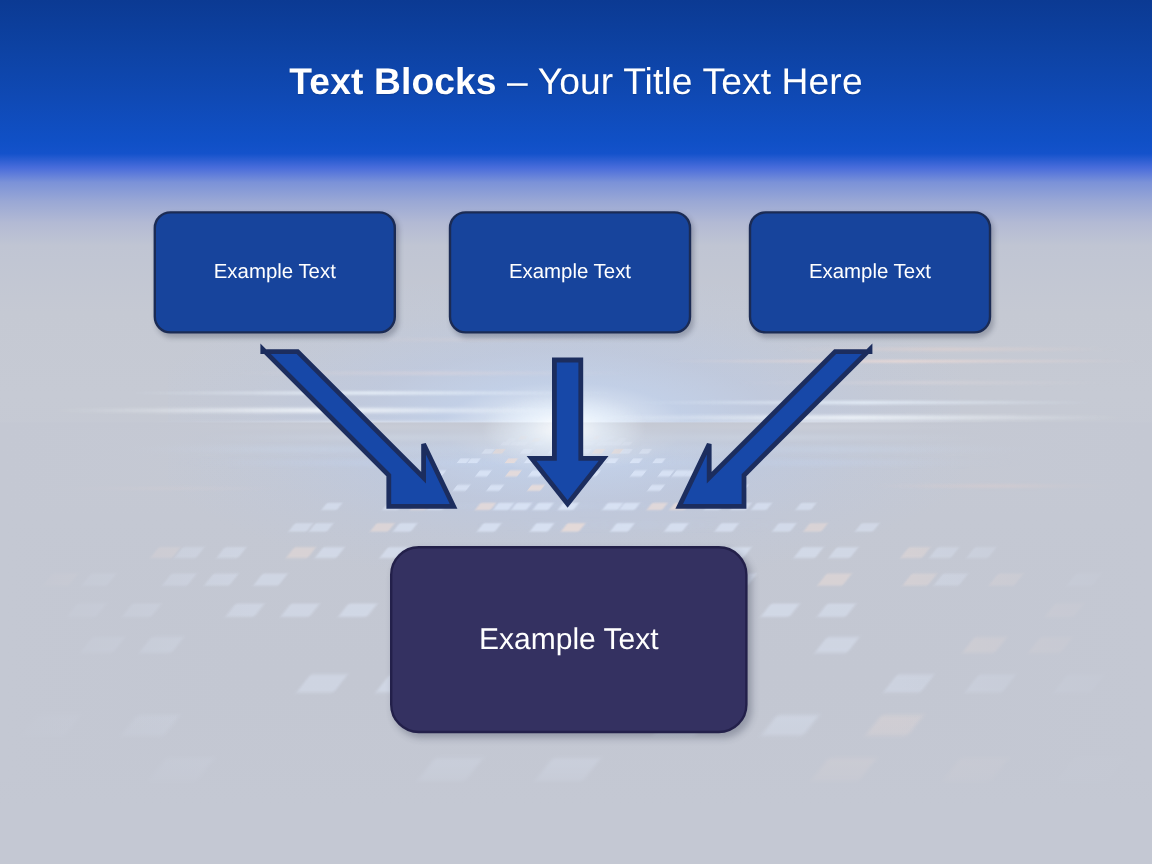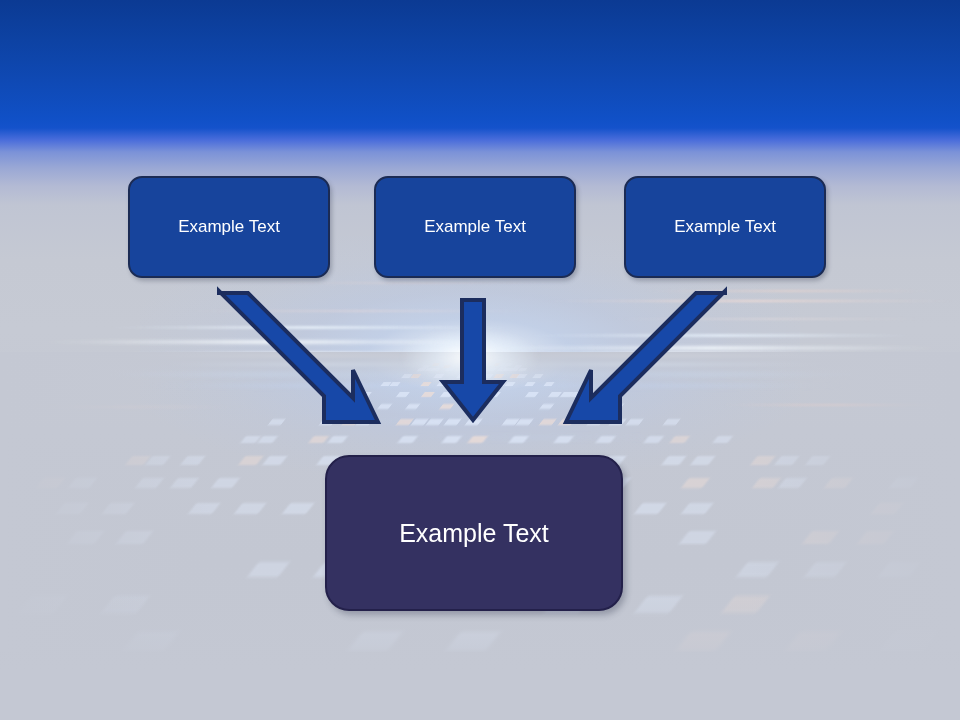--- a/index.html
+++ b/index.html
@@ -395,20 +395,23 @@
       <div class="tile" style="left: 683.153px; top: 280px; width: 40px; height: 19px; opacity: 0.311; background: rgb(242, 224, 216); filter: blur(1.9px);"></div>
       <div class="tile" style="left: 792.694px; top: 280px; width: 40px; height: 19px; opacity: 0.232; background: rgb(242, 224, 216); filter: blur(1.9px);"></div>
       <div class="tile" style="left: 888.598px; top: 280px; width: 40px; height: 19px; opacity: 0.163; background: rgb(226, 236, 253); filter: blur(1.9px);"></div>
     </div>
   <div class="bg-floor-fade"></div>
   <div class="bg-side-fade left"></div>
   <div class="bg-side-fade right"></div>
   <div class="bg-floor-fade-bottom"></div>
   <div class="bg-vanish-core"></div>
 
+  <div class="title-bar">
+    <span class="title-bold">Text Blocks</span><span class="title-rest"> – </span><span class="title-rest">Your Title Text Here</span>
+  </div>
 
   <svg class="arrows" viewBox="0 0 960 720">
 
     <g>
       <polygon points="231,291 260,291 365,396 365,368 390,420 336,420 336,394 231,289" fill="#1748a8" stroke="#1c2d5e" stroke-width="4" stroke-linejoin="miter" transform="translate(-12,2)"></polygon>
     </g>
 
     <g>
       <polygon points="462,300 484,300 484,382 503,382 473,420 443,382 462,382" fill="#1748a8" stroke="#1c2d5e" stroke-width="4" stroke-linejoin="miter"></polygon>
     </g>

